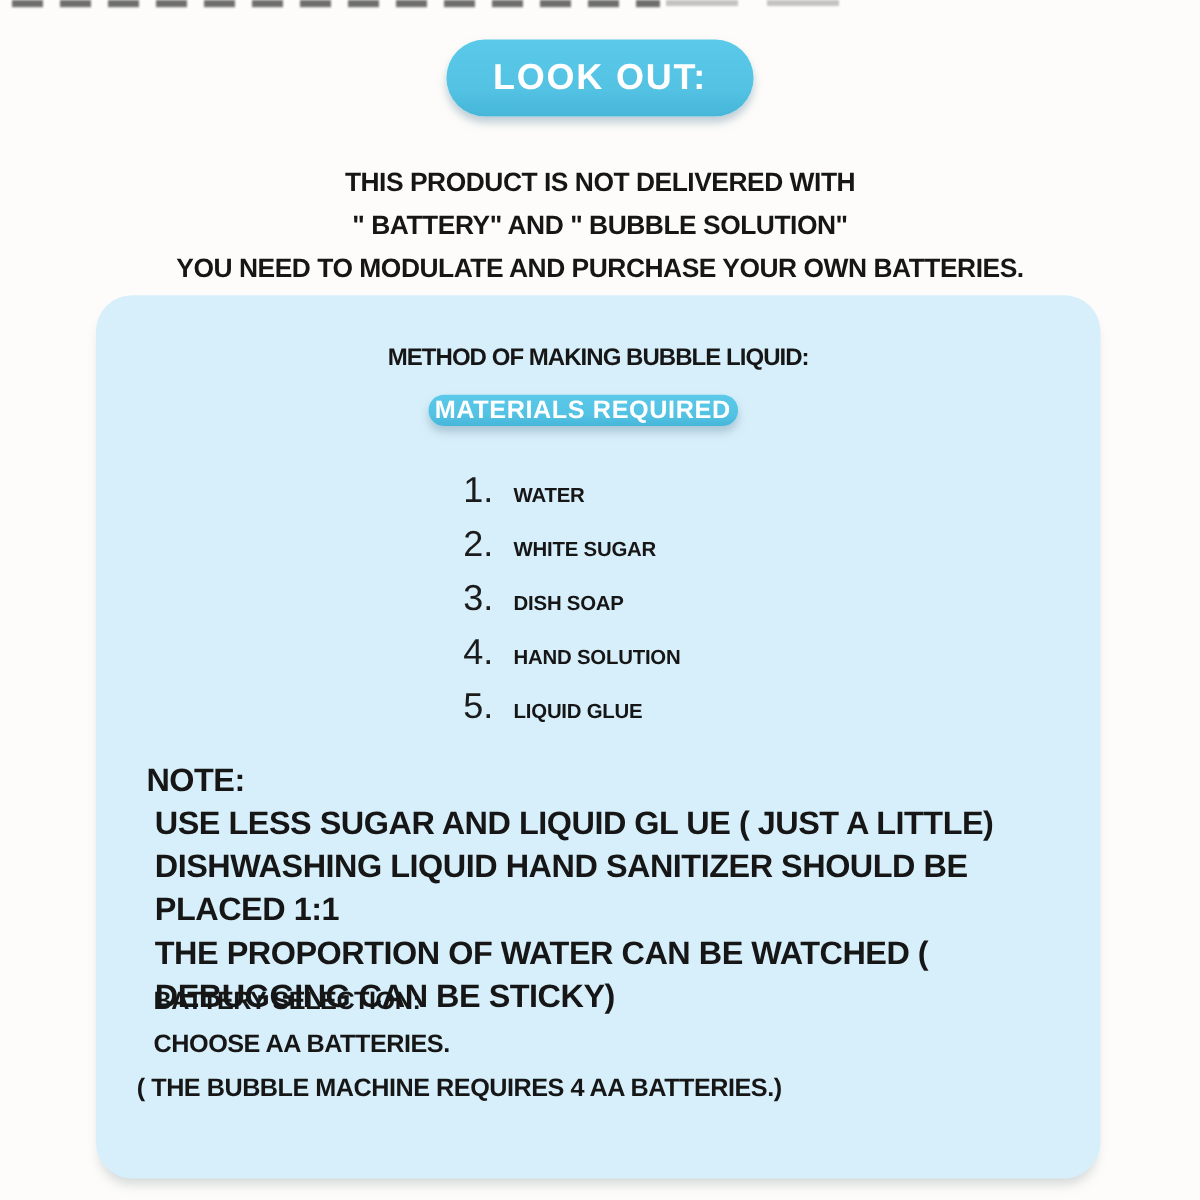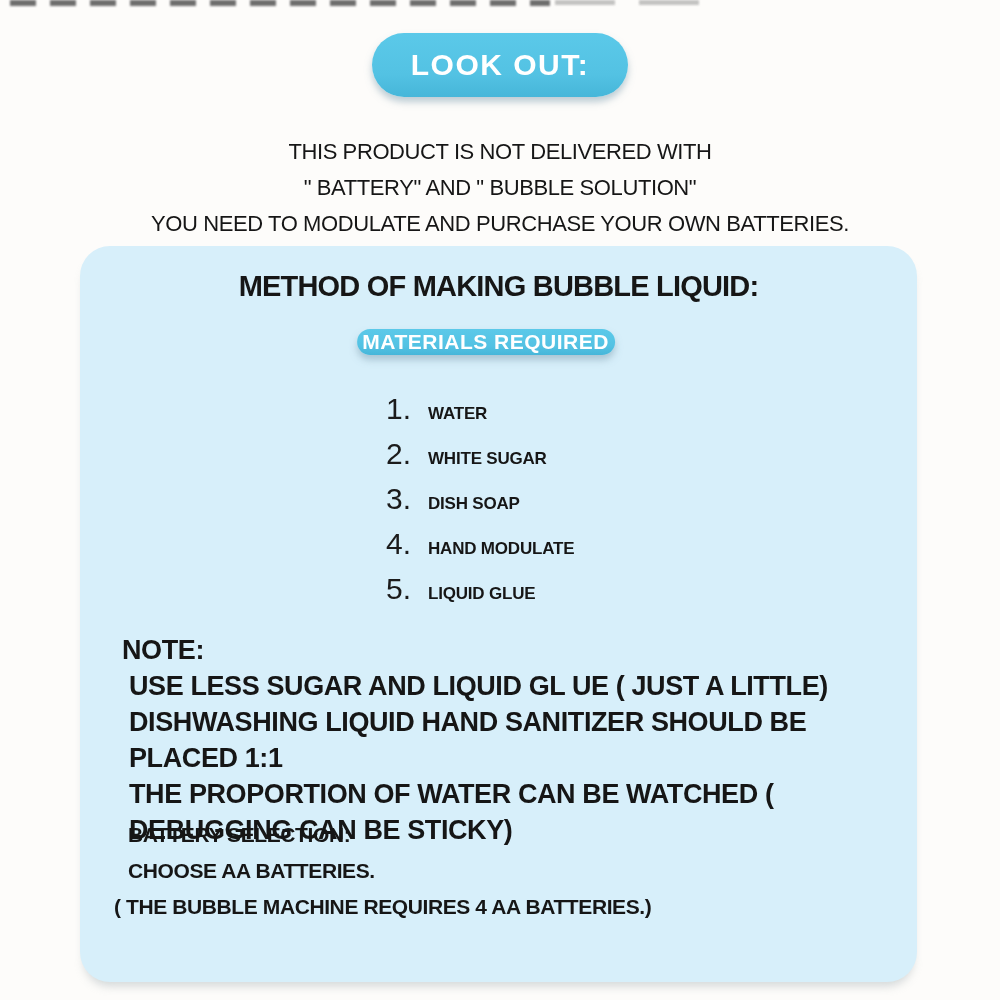--- a/index.html
+++ b/index.html
@@ -33,32 +33,32 @@
     display:flex; align-items:center; justify-content:center;
     box-shadow:0 5px 7px rgba(125,158,175,.5);
   }
   .lookout-pill {
     position:absolute; left:372px; top:33px; width:256px; height:64px;
     border-radius:32px; font-size:30px; letter-spacing:1.5px;
   }
 
   .warning-block {
     position:absolute; top:134px; left:0; width:1000px;
-    text-align:center; font-size:22px; font-weight:400;
+    text-align:center; font-size:22px; font-weight:700;
     letter-spacing:-.4px; line-height:36px;
   }
 
   .panel {
     position:absolute; left:80px; top:246px; width:837px; height:736px;
     background:#D7EFFA; border-radius:30px;
     box-shadow:0 8px 10px -4px rgba(160,170,176,.45);
   }
   .panel-title {
-    position:absolute; top:24px; left:0; width:100%;
-    text-align:center; font-size:29px; font-weight:700; letter-spacing:-.8px;
+    position:absolute; top:41px; left:0; width:100%;
+    text-align:center; font-size:20px; font-weight:700; letter-spacing:-.8px;
   }
   .materials-pill {
     position:absolute; top:83px; left:50%; transform:translateX(-55%);
     width:258px; height:26px; border-radius:22px;
     font-size:21px; letter-spacing:.5px;
   }
 
   .materials-list { position:absolute; left:306px; top:146px; }
   .material-item { display:flex; align-items:baseline; height:45px; }
   .material-number {
@@ -115,21 +115,21 @@
       <div class="material-item">
         <span class="material-number">2.</span>
         <span class="material-label">WHITE SUGAR</span>
       </div>
       <div class="material-item">
         <span class="material-number">3.</span>
         <span class="material-label">DISH SOAP</span>
       </div>
       <div class="material-item">
         <span class="material-number">4.</span>
-        <span class="material-label">HAND MODULATE</span>
+        <span class="material-label">HAND SOLUTION</span>
       </div>
       <div class="material-item">
         <span class="material-number">5.</span>
         <span class="material-label">LIQUID GLUE</span>
       </div>
     </div>
 
     <div class="note-block">
       <div>NOTE:</div>
       <div class="note-line">USE LESS SUGAR AND LIQUID GL UE ( JUST A LITTLE)</div>

